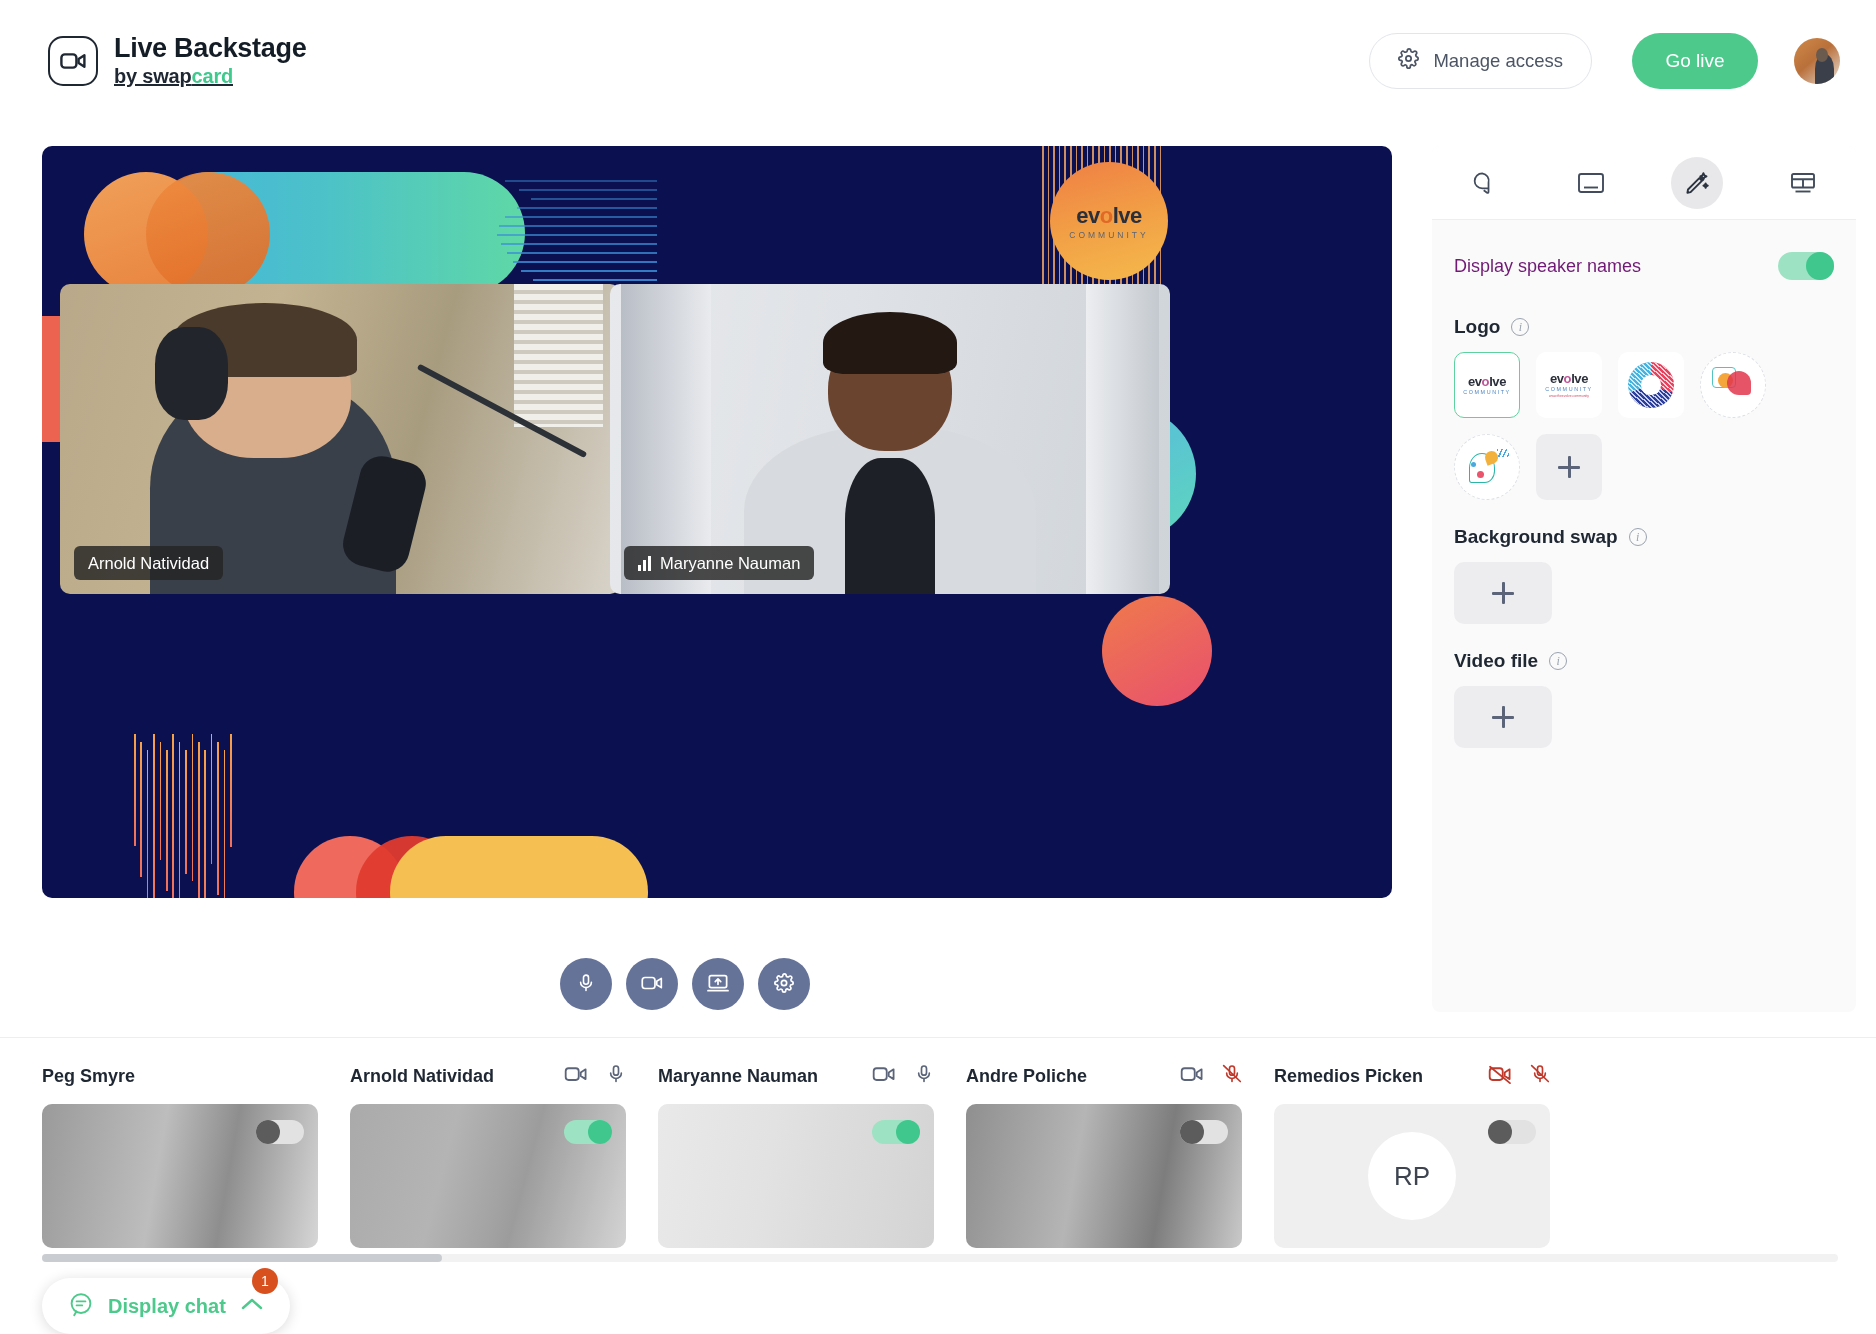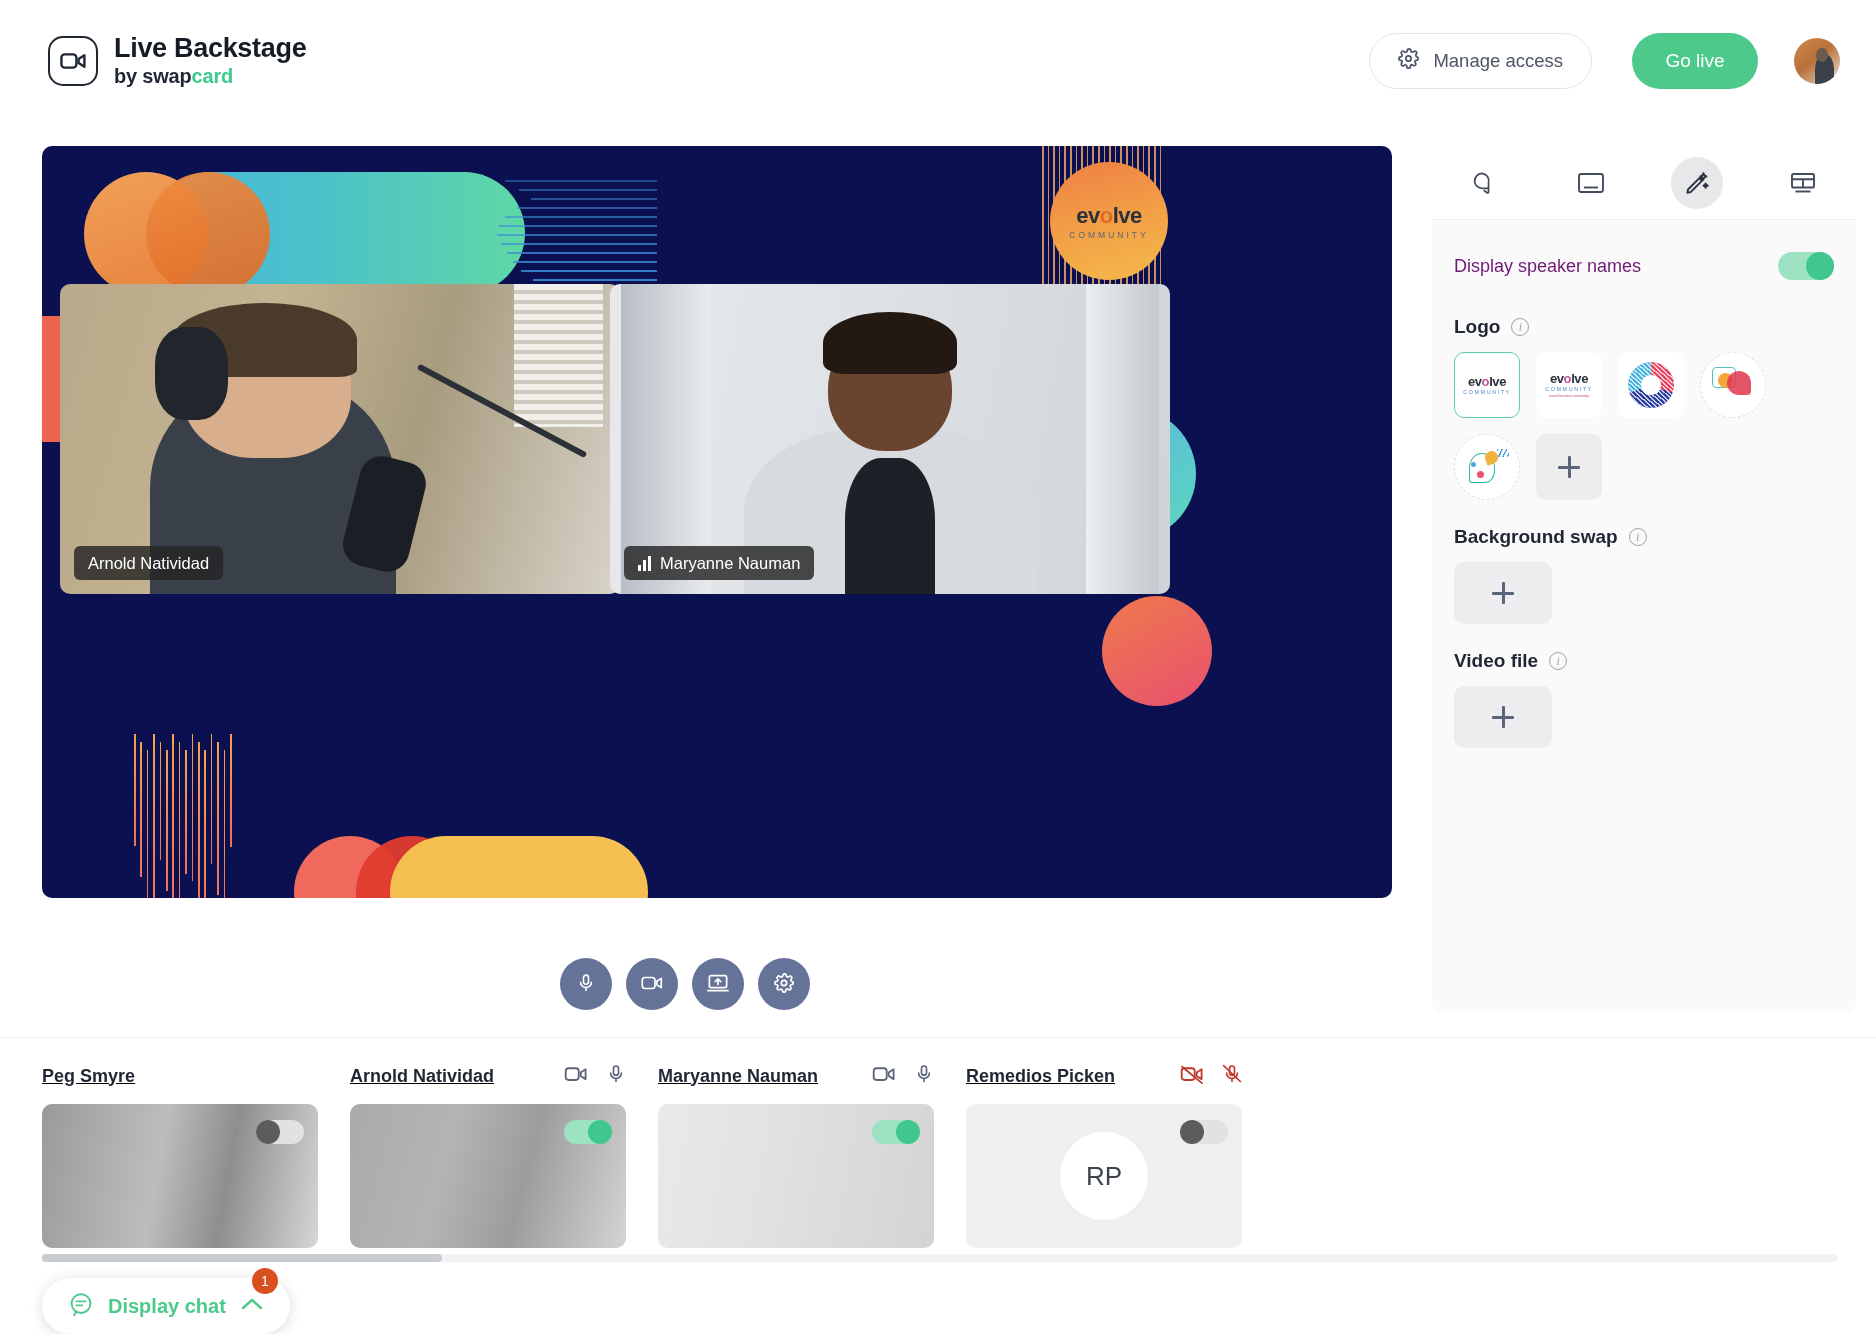--- a/index.html
+++ b/index.html
@@ -16,21 +16,21 @@
     background: #ffffff;
     display: flex; align-items: center;
   }
   .brand { display: flex; align-items: center; margin-left: 48px; }
   .brand-mark {
     width: 50px; height: 50px; border: 2.6px solid #1f2733; border-radius: 15px;
     display: flex; align-items: center; justify-content: center;
   }
   .brand-text { margin-left: 16px; }
   .brand-title { font-size: 27px; font-weight: bold; color: #141c26; letter-spacing: -0.3px; line-height: 1.05; }
-  .brand-sub { font-size: 20px; color: #1f2733; font-weight: 600; letter-spacing: -0.2px; margin-top: 2px; }
+  .brand-sub { font-size: 20px; color: #1f2733; font-weight: 600; letter-spacing: -0.2px; margin-top: 2px; text-decoration: underline; }
   .brand-sub .tail { color: #3ec98d; }
 
   .session { margin-left: 62px; }
   .session-title { font-size: 19.5px; font-weight: bold; color: #1d2532; letter-spacing: -0.1px; }
   .session-time { font-size: 17px; color: #707a89; margin-top: 8px; }
 
   .header-right { margin-left: auto; display: flex; align-items: center; margin-right: 36px; }
   .manage-access {
     height: 56px; border: 1.6px solid #e2e5ea; border-radius: 28px;
     display: flex; align-items: center; padding: 0 28px; gap: 14px;
@@ -257,21 +257,21 @@
   .head-logo .dot2 { position:absolute; left:6px; top:15px; width:5px; height:5px;
     border-radius:50%; background:#4aa8e0; }
 
   
   .strip {
     position:absolute; left:0; top: 1038px; width:1876px; height: 262px;
     background:#ffffff; box-shadow: 0 -1px 0 #eceef1;
   }
   .strip-inner { display:flex; gap: 32px; padding: 22px 42px 0 42px; }
   .sp-card { width: 276px; flex: 0 0 276px; }
-  .sp-head { display:flex; align-items:center; height:32px;text-decoration:underline; }
+  .sp-head { display:flex; align-items:center; height:32px; }
   .sp-name { font-size:18px; font-weight:bold; color:#1f2733; white-space:nowrap; }
   .sp-icons { margin-left:auto; display:flex; align-items:center; gap:18px; }
   .sp-thumb {
     margin-top: 12px; width:276px; height:144px; border-radius:10px;
     background:#efefef; position:relative; overflow:hidden;
   }
   .sp-toggle {
     position:absolute; right:14px; top:16px; width:48px; height:24px;
     border-radius:12px; cursor:pointer;
   }
@@ -649,20 +649,41 @@
               </svg></span>
           </div>
         </div>
         <div class="sp-thumb">
           <div class="gray" style="position:absolute;inset:0;background:linear-gradient(100deg,#e7e9ec 0%, #dfe2e6 40%, #cfd4d9 100%)"></div>
           <div class="sp-toggle on"></div>
         </div>
       </div>
       <div class="sp-card">
         <div class="sp-head">
+          <div class="sp-name">Andre Poliche</div>
+          <div class="sp-icons">
+            <span><svg width="24" height="19" viewBox="0 0 26 21" fill="none" stroke="#5b6479" stroke-width="2" stroke-linejoin="round">
+                <rect x="1.6" y="3.6" width="14.4" height="13" rx="3.2"></rect>
+                <path d="M18.2 8.2 L23.6 4.8 V15.6 L18.2 12.2 Z"></path>
+              </svg></span>
+            <span><svg width="20" height="22" viewBox="0 0 24 24" fill="none" stroke="#c0392b" stroke-width="2" stroke-linecap="round">
+                <rect x="9" y="2.4" width="6" height="11" rx="3"></rect>
+                <path d="M5.6 11a6.4 6.4 0 0 0 12.8 0"></path>
+                <path d="M12 17.4V21"></path>
+                <path d="M2 2 L22 21" stroke="#c0392b" stroke-width="2" stroke-linecap="round"></path>
+              </svg></span>
+          </div>
+        </div>
+        <div class="sp-thumb">
+          <div class="gray" style="position:absolute;inset:0;background:linear-gradient(100deg,#8f8f8f 0%, #b5b5b5 40%, #7d7d7d 70%, #c9c9c9 100%)"></div>
+          <div class="sp-toggle off"></div>
+        </div>
+      </div>
+      <div class="sp-card">
+        <div class="sp-head">
           <div class="sp-name">Remedios Picken</div>
           <div class="sp-icons">
             <span><svg width="24" height="19" viewBox="0 0 26 21" fill="none" stroke="#c0392b" stroke-width="2" stroke-linejoin="round">
                 <rect x="1.6" y="3.6" width="14.4" height="13" rx="3.2"></rect>
                 <path d="M18.2 8.2 L23.6 4.8 V15.6 L18.2 12.2 Z"></path>
                 <path d="M2 2 L24 20" stroke="#c0392b" stroke-width="2" stroke-linecap="round"></path>
               </svg></span>
             <span><svg width="20" height="22" viewBox="0 0 24 24" fill="none" stroke="#c0392b" stroke-width="2" stroke-linecap="round">
                 <rect x="9" y="2.4" width="6" height="11" rx="3"></rect>
                 <path d="M5.6 11a6.4 6.4 0 0 0 12.8 0"></path>

